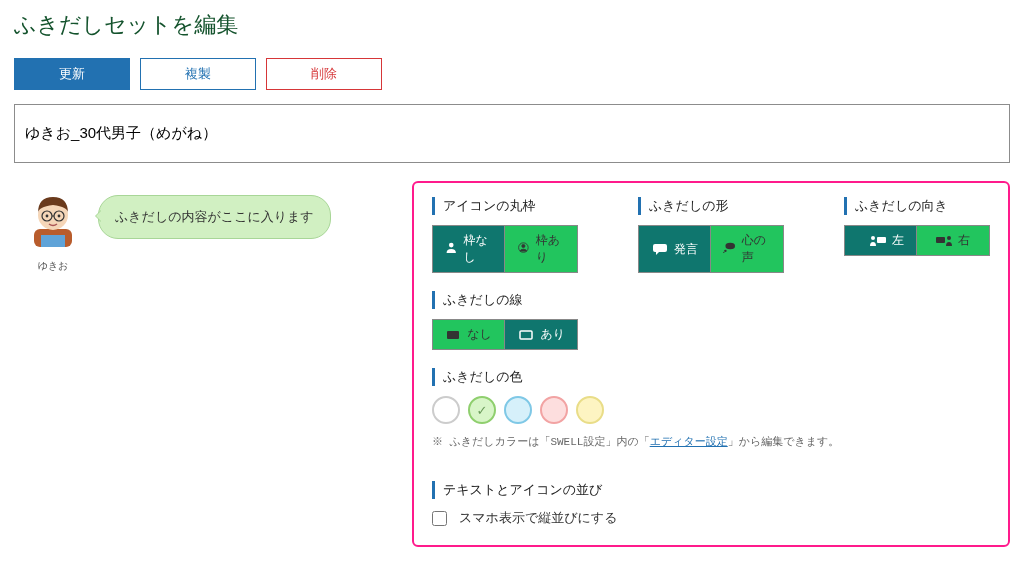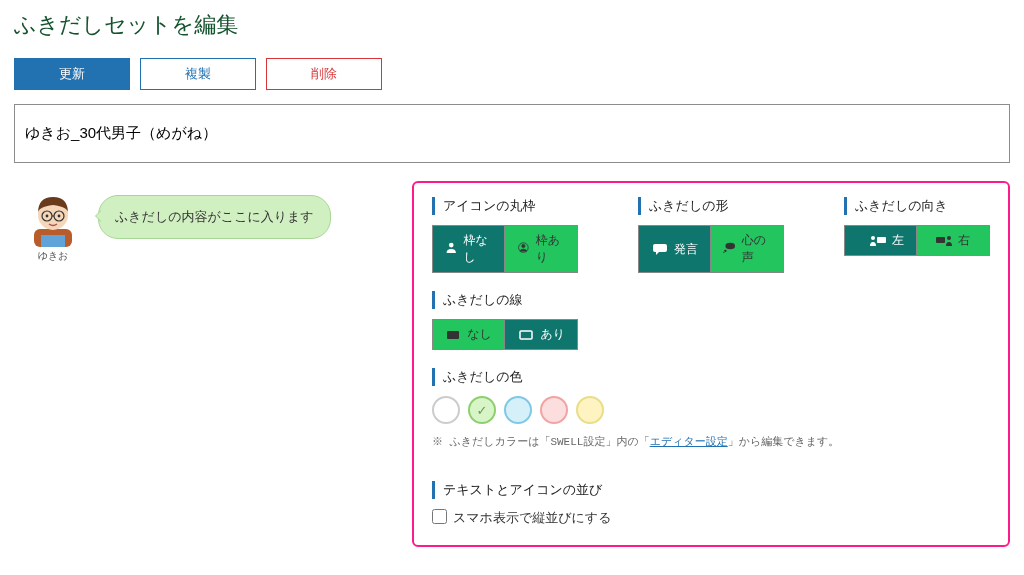--- a/index.html
+++ b/index.html
@@ -49,21 +49,21 @@
       width: 430px;
       display: flex;
       gap: 16px;
       align-items: flex-start;
       padding-top: 8px;
     }
     .avatar-block {
       display: flex;
       flex-direction: column;
       align-items: center;
-      gap: 2px;
+      gap: 12px;
       margin-left: 10px;
     }
     .avatar {
       width: 58px;
       height: 58px;
       border-radius: 50%;
       position: relative;
       overflow: visible;
     }
     .avatar-svg { width: 58px; height: 58px; }
@@ -164,22 +164,22 @@
     }
     .hint {
       font-size: 11px;
       color: #666;
       margin-top: 10px;
       font-family: Liberation Mono, monospace;
     }
     .hint a { color: #2271b1; text-decoration: underline; }
     .checkbox-row {
       display: flex;
-      align-items: flex-start;
-      gap: 6px;
+      align-items: center;
+      gap: 12px;
       font-size: 13px;
       color: #333;
     }
     .checkbox-row input { width: 15px; height: 15px; }
   </style>
 </head>
 <body>
 
 
 

